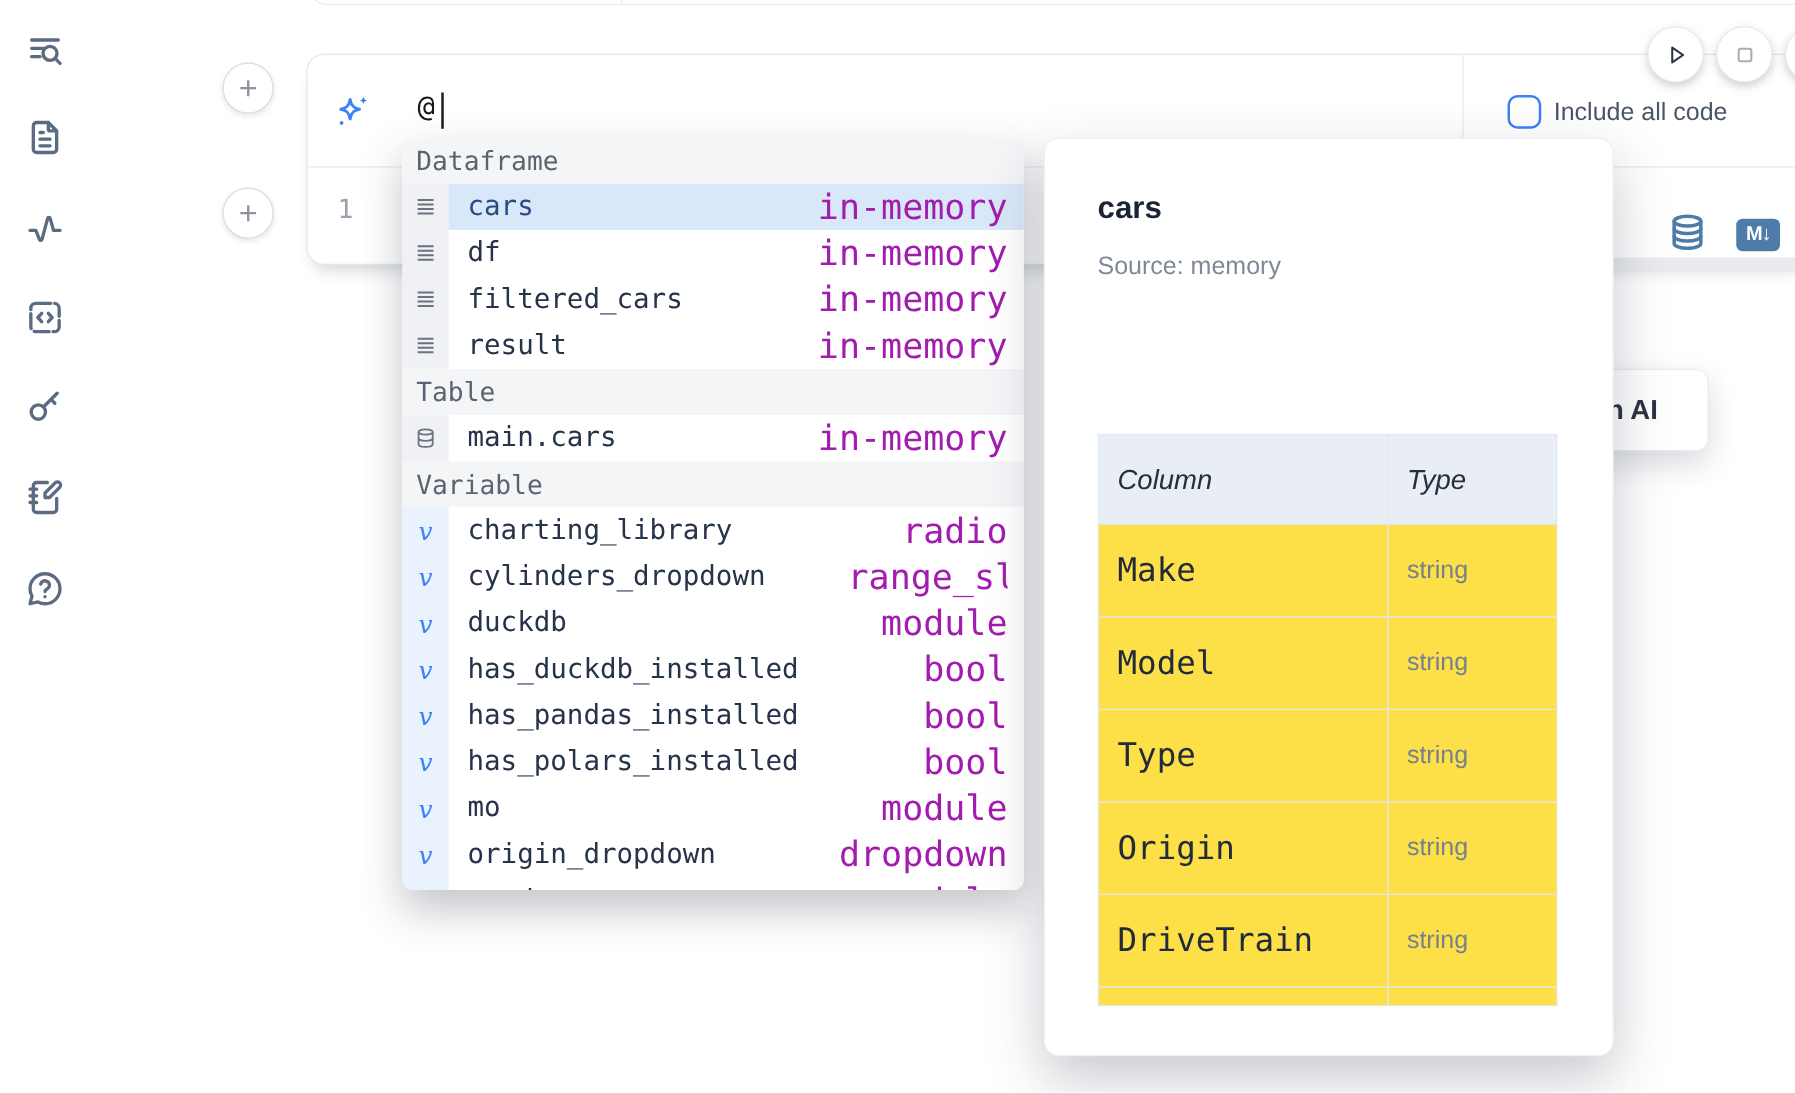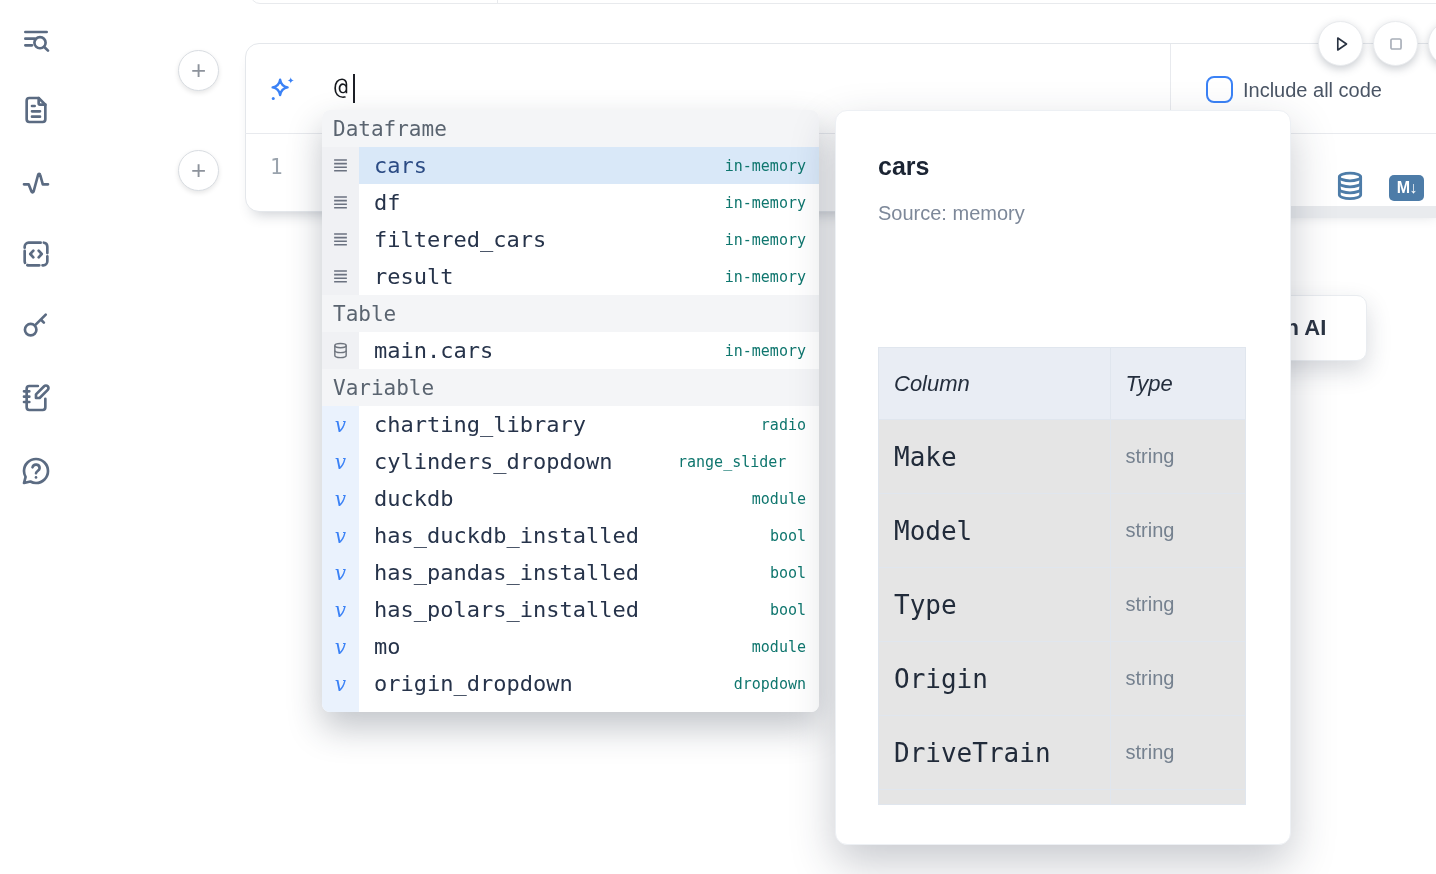--- a/index.html
+++ b/index.html
@@ -55,36 +55,36 @@
     overflow:hidden; box-shadow:0 16px 34px rgba(35,45,65,.28); z-index:10; }
   .dd-section { height:37px; display:flex; align-items:center; background:#f4f5f7; color:#5a6470;
     font-family:"DejaVu Sans Mono", monospace; font-size:21px; padding-left:11px; }
   .dd-item { height:37px; display:flex; cursor:pointer; }
   .dd-gutter { width:37px; flex:none; background:#f0f1f4; display:flex; align-items:center; justify-content:center; }
   .dd-gutter.var { background:#eaf2fd; }
   .dd-body { flex:1; display:flex; align-items:center; padding:0 13px 0 15px; background:#fff; min-width:0; }
   .dd-item.selected .dd-body { background:#d9e8f8; }
   .dd-name { font-family:"DejaVu Sans Mono", monospace; font-size:22px; color:#26334a; white-space:nowrap; }
   .dd-item.selected .dd-name { color:#2b4b84; }
-  .dd-type { margin-left:auto; font-family:"DejaVu Sans Mono", monospace; font-size:15px; color:#0f766e; white-space:nowrap; }
+  .dd-type { margin-left:auto; font-family:"DejaVu Sans Mono", monospace; font-size:28px; color:#a21caf; white-space:nowrap; }
   .dd-type.clip { flex:none; width:128px; overflow:hidden; text-align:left; }
   .v-glyph { font-family:"DejaVu Serif", serif; font-style:italic; font-size:20px; color:#3b82f6; }
 
   
   .popover { left:835px; top:110px; width:456px; height:735px; background:#fff; border:1px solid #edf0f4;
     border-radius:12px; box-shadow:0 18px 44px rgba(35,45,65,.25); z-index:20; }
   .pv-title { left:878px; top:152px; font-size:25px; font-weight:bold; color:#1b2433; z-index:21; }
   .pv-source { left:878px; top:202px; font-size:20px; color:#7d8899; z-index:21; }
   .pv-badge { left:878px; top:257px; width:368px; height:45px; background:#eef1f6; border-radius:8px;
     display:flex; align-items:center; padding-left:15px; font-size:20px; color:#273142; z-index:21; }
   .pv-tablewrap { left:878px; top:347px; width:368px; max-height:459px; overflow:hidden; z-index:21; }
   .pv-table { width:368px; border:1px solid #dee4ed; border-collapse:collapse; }
   .pv-table th, .pv-table td { border:1px solid #e0e6ee; text-align:left; vertical-align:middle; }
   .pv-table th { height:72px; background:#e9edf4; font-size:22px; font-weight:normal; color:#242e3d; padding-left:15px;font-style:italic; }
-  .pv-table td { height:74px; background:#e5e5e5; padding-left:15px;margin-top:28px; }
+  .pv-table td { height:74px; background:#fde047; padding-left:15px;margin-top:28px; }
   .col-c { width:232px; } .col-t { width:136px; }
   .cell-col { font-family:"DejaVu Sans Mono", monospace; font-size:26px; color:#212b3a; }
   .cell-type { font-size:20px; color:#75818f; }
   .partial-row td { height:15px; }
 
   
   .ai-frag { left:1240px; top:295px; width:127px; height:66px; background:#fff; border:1px solid #e9ecf0;
     border-radius:10px; box-shadow:0 10px 24px rgba(35,45,65,.18); z-index:5;
     display:flex; align-items:center; padding-left:14px; font-size:22px; font-weight:bold; color:#2b3443; cursor:pointer; }
 </style>

